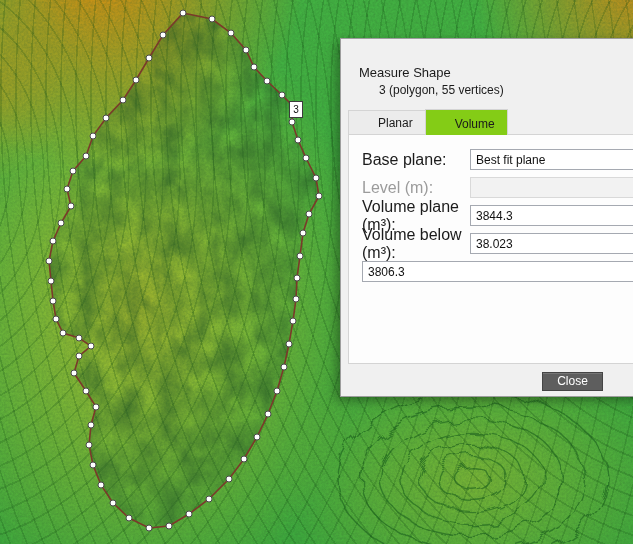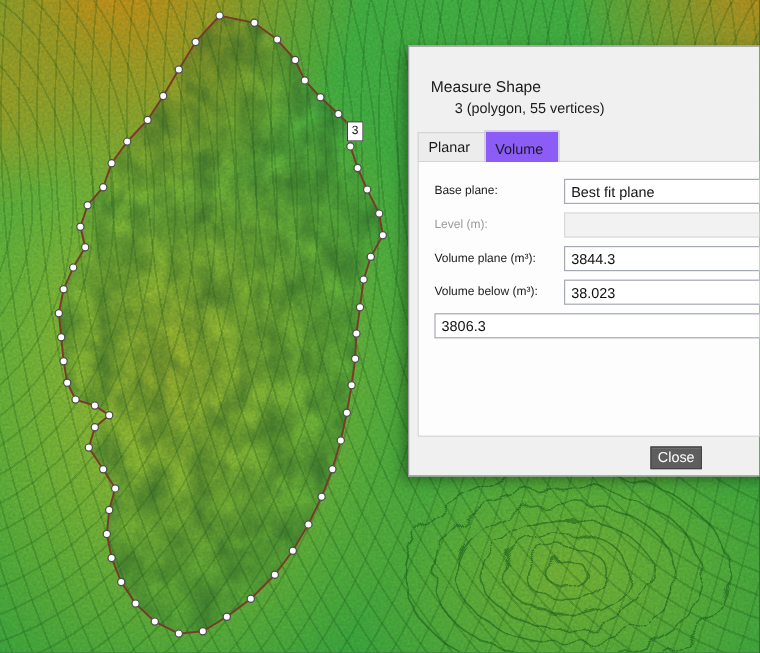--- a/index.html
+++ b/index.html
@@ -32,41 +32,41 @@
   .dialog{
     position:absolute;left:340px;top:38px;width:316px;height:359px;z-index:10;
     background:#f0f0f0;border:1px solid #9d9d9d;
     box-shadow:-4px 4px 10px rgba(0,0,0,.35);
   }
   .dlg-title{position:absolute;left:18px;top:26px;font-size:13px;color:#1b1b1b;}
   .dlg-sub{position:absolute;left:18px;top:44px;font-size:12px;color:#1b1b1b;margin-left:20px;}
 
   .tabbar{position:absolute;left:7px;top:70px;display:flex;align-items:flex-end;z-index:2;}
   .tab{
-    padding:5px 12px 4px 8px;font-size:12px;color:#1b1b1b;cursor:default;
+    padding:5px 12px 4px 29px;font-size:12px;color:#1b1b1b;cursor:default;
     background:#ececec;border:1px solid #d4d4d4;border-bottom:none;margin-right:-1px;
   }
-  .tab.selected{background:#8b5cf6;padding-top:7px;margin-bottom:-1px;position:relative;}
+  .tab.selected{background:#84cc16;padding-top:7px;margin-bottom:-1px;position:relative;}
 
   .tabpage{
     position:absolute;left:7px;top:95px;right:-2px;height:230px;
     background:#fdfdfd;border:1px solid #d4d4d4;z-index:1;
     padding:14px 10px 0 13px;
   }
   .frow{display:flex;align-items:center;height:21px;margin-bottom:7px;}
-  .frow .flabel{width:108px;font-size:10px;color:#1b1b1b;flex:none;}
+  .frow .flabel{width:108px;font-size:16px;color:#1b1b1b;flex:none;}
   .frow input{
     flex:1;height:21px;border:1px solid #a5a9b1;background:#fff;
     font-size:12px;color:#111;padding:0 5px;outline:none;min-width:0;
   }
   .frow.disabled .flabel{color:#9b9b9b;}
   .frow.disabled input{background:#f2f2f2;border-color:#d9d9d9;}
 
   .close-btn{
-    position:absolute;left:201px;top:333px;width:43px;height:19px;
+    position:absolute;left:201px;top:333px;width:61px;height:19px;
     background:#5e5e5e;border:1px solid #454545;color:#fff;
     font-size:12px;line-height:16px;text-align:center;cursor:default;
     box-shadow:inset 0 1px 0 rgba(255,255,255,.15);
   }
 </style>
 </head>
 <body>
 
 <div id="stage">
 

